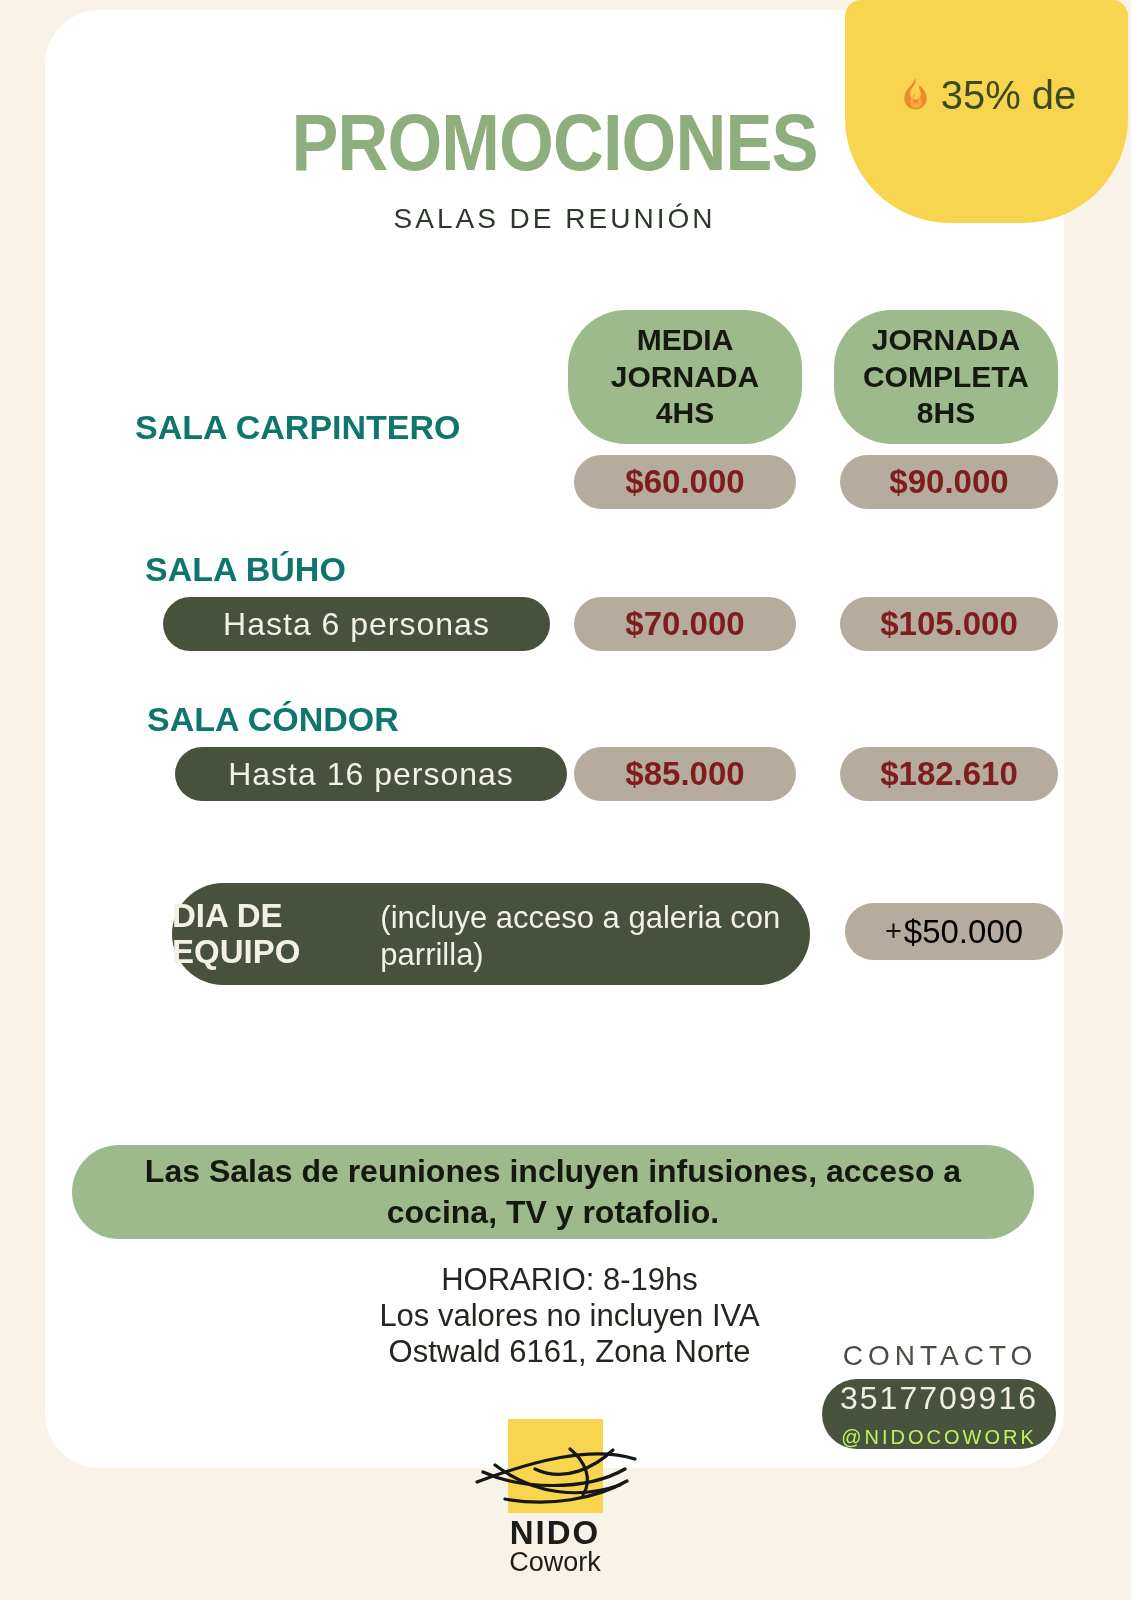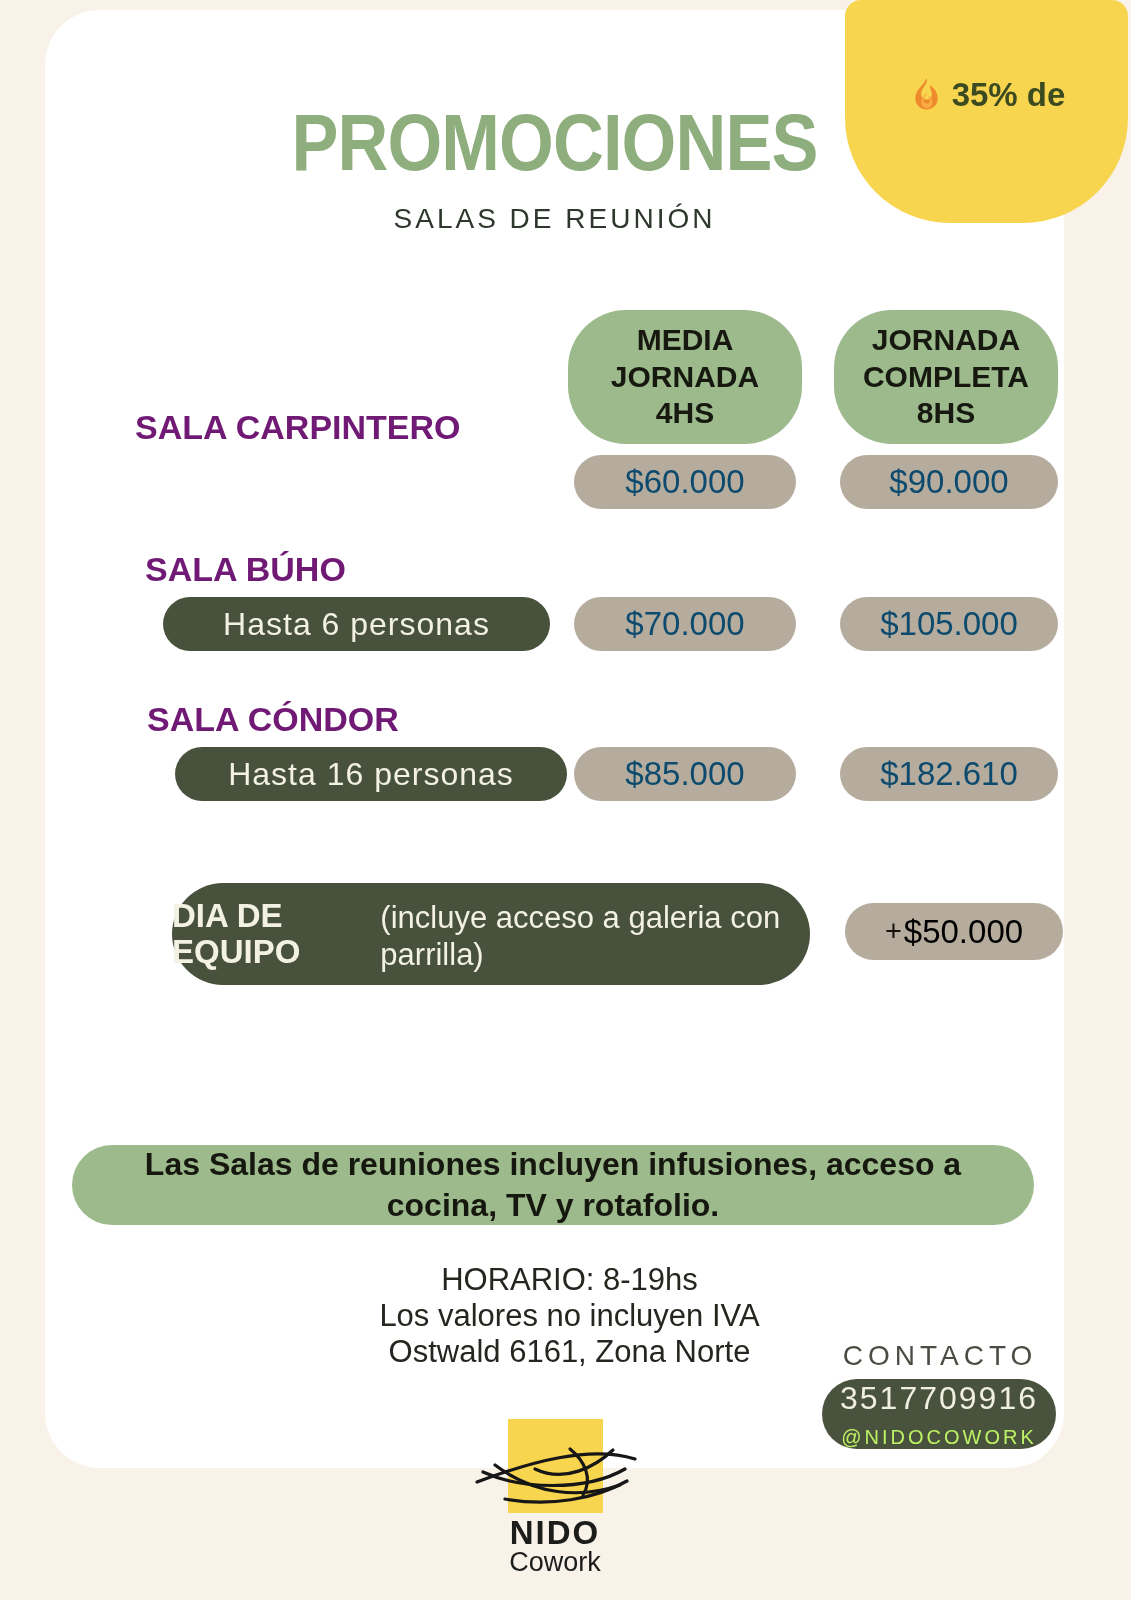--- a/index.html
+++ b/index.html
@@ -5,69 +5,69 @@
   html,body{margin:0;padding:0;}
   body{background:#e8e2d8;font-family:"Liberation Sans", sans-serif;}
   .poster{position:relative;width:1131px;height:1600px;background:#f9f2e9;overflow:hidden;margin:0 auto;}
   .card{position:absolute;left:45px;top:10px;width:1019px;height:1458px;background:#ffffff;border-radius:55px;}
 
   
   .badge{position:absolute;left:845px;top:0;width:283px;height:223px;background:#f8d54e;
          border-radius:16px 16px 105px 105px;display:flex;flex-direction:column;align-items:center;
          justify-content:center;padding-bottom:34px;box-sizing:border-box;z-index:5;}
   .badge-line1{display:flex;align-items:center;gap:7px;}
-  .badge-line1 .txt{font-size:33px;font-weight:700;color:#3c4a21;line-height:1;text-align:center;}
+  .badge-line1 .txt{font-size:40px;font-weight:400;color:#3c4a21;line-height:1;text-align:center;}
   .badge-line2{font-size:37px;font-weight:700;color:#3c4a21;line-height:1;margin-top:3px;letter-spacing:0px;}
   .flame{width:37px;height:35px;}
 
   
   .title{position:absolute;left:45px;top:103px;width:1019px;text-align:center;font-size:80px;
          font-weight:700;color:#8fae7d;letter-spacing:-1px;transform:scaleX(.88);line-height:1;}
   .subtitle{position:absolute;left:45px;top:203px;width:1019px;text-align:center;font-size:28px;
             font-weight:400;color:#2e372c;letter-spacing:3px;}
 
   
   .pill{position:absolute;display:flex;align-items:center;justify-content:center;box-sizing:border-box;}
   .col-head{background:#9cba8b;border-radius:58px;top:310px;height:134px;}
   .col-head .col-label{white-space:pre-line;text-align:center;font-size:30px;font-weight:700;
                        color:#171910;line-height:1.22;}
   .col1h{left:568px;width:234px;}
   .col2h{left:834px;width:224px;}
 
-  .room-name{position:absolute;font-size:34px;font-weight:700;color:#701a75;line-height:1;}
+  .room-name{position:absolute;font-size:34px;font-weight:700;color:#0f766e;line-height:1;}
   .rn1{left:135px;top:410px;}
   .rn2{left:145px;top:552px;}
   .rn3{left:147px;top:702px;}
 
   .cap{background:#47513b;border-radius:28px;height:54px;}
   .cap .cap-text{font-size:32px;font-weight:400;color:#f3f0e4;letter-spacing:1px;}
   .cap1{left:173px;top:455px;width:385px;}
   .cap2{left:163px;top:597px;width:387px;}
   .cap3{left:175px;top:747px;width:392px;}
 
   .price{background:#b6ac9e;border-radius:28px;height:54px;}
-  .price .price-text{font-size:33px;font-weight:400;color:#0c4a6e;}
+  .price .price-text{font-size:33px;font-weight:700;color:#7f1d1d;}
   .p1a{left:574px;top:455px;width:222px;}
   .p1b{left:840px;top:455px;width:218px;}
   .p2a{left:574px;top:597px;width:222px;}
   .p2b{left:840px;top:597px;width:218px;}
   .p3a{left:574px;top:747px;width:222px;}
   .p3b{left:840px;top:747px;width:218px;}
 
   
   .team{left:172px;top:883px;width:638px;height:102px;background:#47513b;border-radius:51px;
         flex-direction:row;}
   .team-title{font-size:33px;font-weight:700;color:#f3f0e4;line-height:1.1;}
   .team-detail{font-size:31px;font-weight:400;color:#f3f0e4;line-height:1.2;margin-top:4px;}
   .team-price{left:845px;top:903px;width:218px;height:57px;background:#b6ac9e;border-radius:29px;}
   .plus-sign{font-size:29px;font-weight:400;color:#15130c;margin-right:2px;}
   .team-price .price-text{font-size:33px;}
 
   
-  .banner{left:72px;top:1145px;width:962px;height:80px;background:#9cba8b;border-radius:47px;}
+  .banner{left:72px;top:1145px;width:962px;height:94px;background:#9cba8b;border-radius:47px;}
   .banner-text{white-space:pre-line;text-align:center;font-size:32px;font-weight:700;color:#16180f;line-height:1.28;}
 
   
   .info{position:absolute;left:60px;top:1262px;width:1019px;text-align:center;color:#24261f;}
   .info-line{font-size:31px;font-weight:400;line-height:36px;}
 
   
   .contact-label{position:absolute;left:820px;top:1340px;width:240px;text-align:center;
                  font-size:28px;font-weight:400;letter-spacing:5px;color:#4c4c44;}
   .contact-pill{left:822px;top:1379px;width:234px;height:70px;background:#49523c;border-radius:35px;

